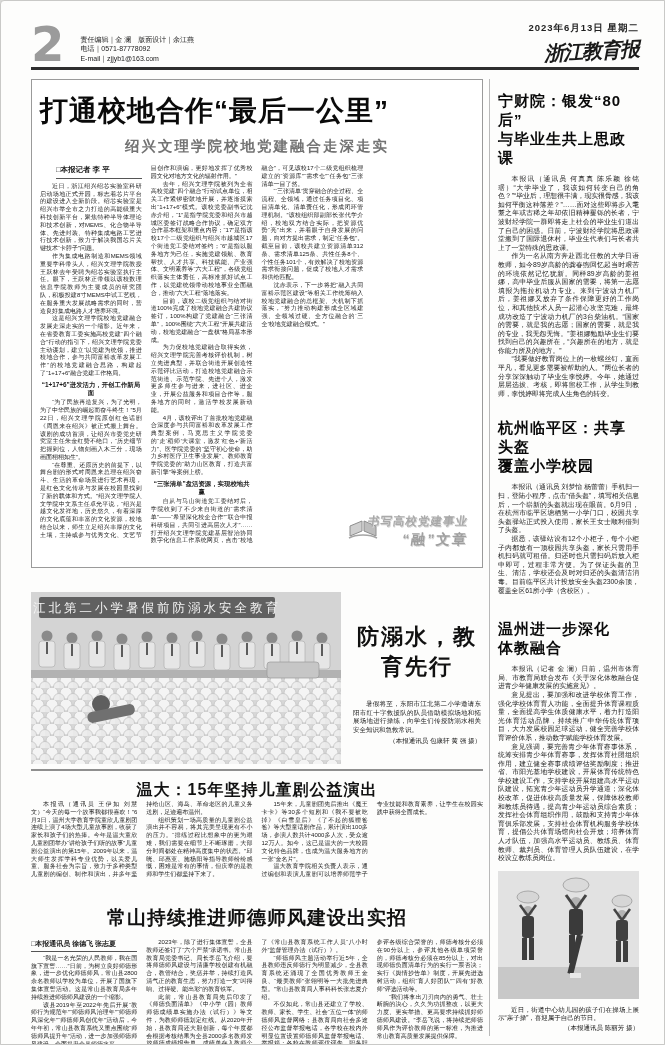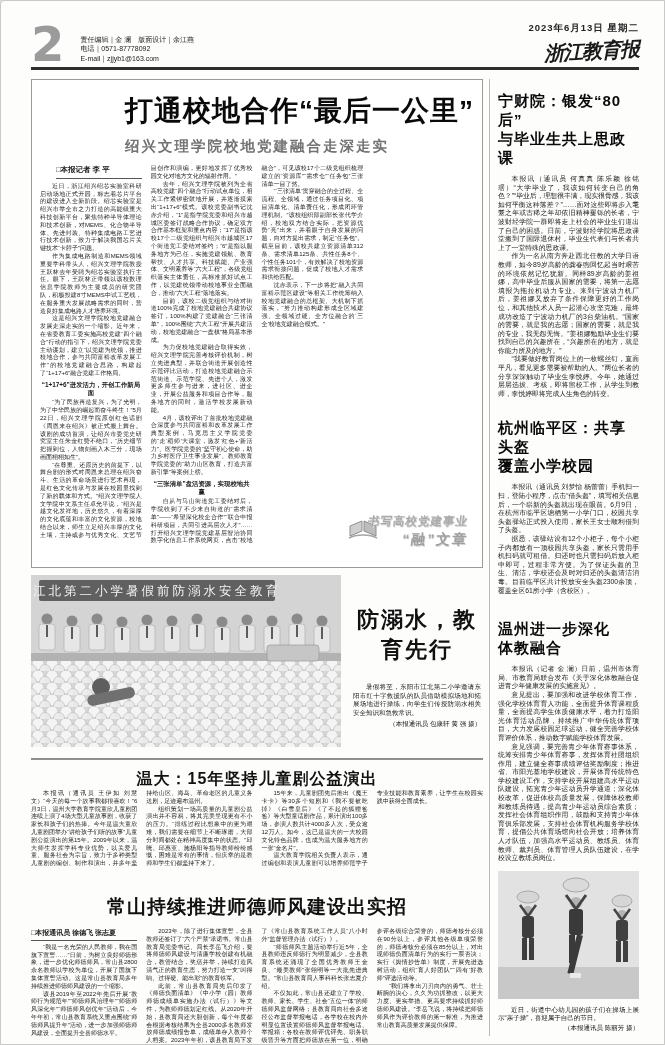--- a/index.html
+++ b/index.html
@@ -20,40 +20,40 @@
               color:#1a1a1a; margin-top:3px; }
   .head-rule { position:absolute; top:66px; left:30px; right:25px; height:3px; background:#2e2e2e; }
 
   
   .content { position:absolute; top:78px; left:30px; right:25px; bottom:8px; display:flex; }
   .left-col { width:459px; padding-right:6px; border-right:1px solid #b9b9b9; }
   .right-rail { flex:1; padding-left:8px; overflow:hidden; }
 
   
   .lead-box { border:1px solid #9a9a9a; padding:4px 8px 8px; height:489px; position:relative; background:#fff; }
-  .lead-headline { font-size:28px; font-weight:900; text-align:right; letter-spacing:1px; margin:8px 0 7px; color:#0a0a0a; }
+  .lead-headline { font-size:28px; font-weight:900; text-align:left; letter-spacing:1px; margin:8px 0 7px; color:#0a0a0a; }
   .lead-subtitle { font-size:14.5px; font-weight:700; text-align:center; letter-spacing:2px; color:#737373; margin-bottom:9px; }
   .cols4 { column-count:4; column-gap:9px; column-fill:auto; overflow:hidden;
            font-size:6px; line-height:7.8px; text-align:justify; color:#1b1b1b; }
   .lead-body { height:388px; }
   .cols4 p.para { text-indent:2em; margin:0; }
   .cols4 p.subhead { font-weight:bold; text-align:center; text-indent:0; margin:3px 0; font-size:6.4px; }
   .byline { font-size:7.5px; font-weight:bold; border-bottom:1px solid #555; padding:1px 0 4px; margin-bottom:4px;margin-left:16px; }
   .bind-list { display:contents; }
 
   .rong-graphic { position:absolute; right:12px; bottom:16px; width:122px; background:#fff;
                   padding:4px 2px 2px 2px; text-align:right; }
   .rong-line1 { font-size:11.5px; font-weight:900; color:#a9a9a9; transform:skewX(-8deg);
                 text-shadow:1px 1px 0 #d8d8d8; letter-spacing:1px; }
   .rong-line2 { font-size:14px; font-weight:900; color:#9f9f9f; transform:skewX(-8deg);
                 text-shadow:1px 1px 0 #d4d4d4; letter-spacing:2px; margin-top:2px; }
   .book-icon { position:absolute; left:0; top:8px; }
 
   
-  .photo-row { display:flex; margin-top:7px; padding-bottom:7px; border-bottom:2px solid #8f8f8f; }
+  .photo-row { display:flex; margin-top:24px; padding-bottom:1px; border-bottom:2px solid #8f8f8f; }
   .ballpit { flex:0 0 310px; }
   .photo-side { flex:1; padding:4px 2px 0 12px; }
   .photo-title { font-size:22px; font-weight:700; text-align:center; letter-spacing:2px; margin:26px 0 18px; }
   .photo-caption { font-size:6.5px; line-height:8.6px; text-align:justify; text-indent:2em; color:#1b1b1b; }
   .photo-credit { font-size:6.5px; text-align:right; margin-top:3px; }
 
   
   .wenda { margin-top:9px; }
   .wenda h3 { font-size:16px; font-weight:900; text-align:center; letter-spacing:1px; margin-bottom:0; }
   .wenda-body { height:92px; }

